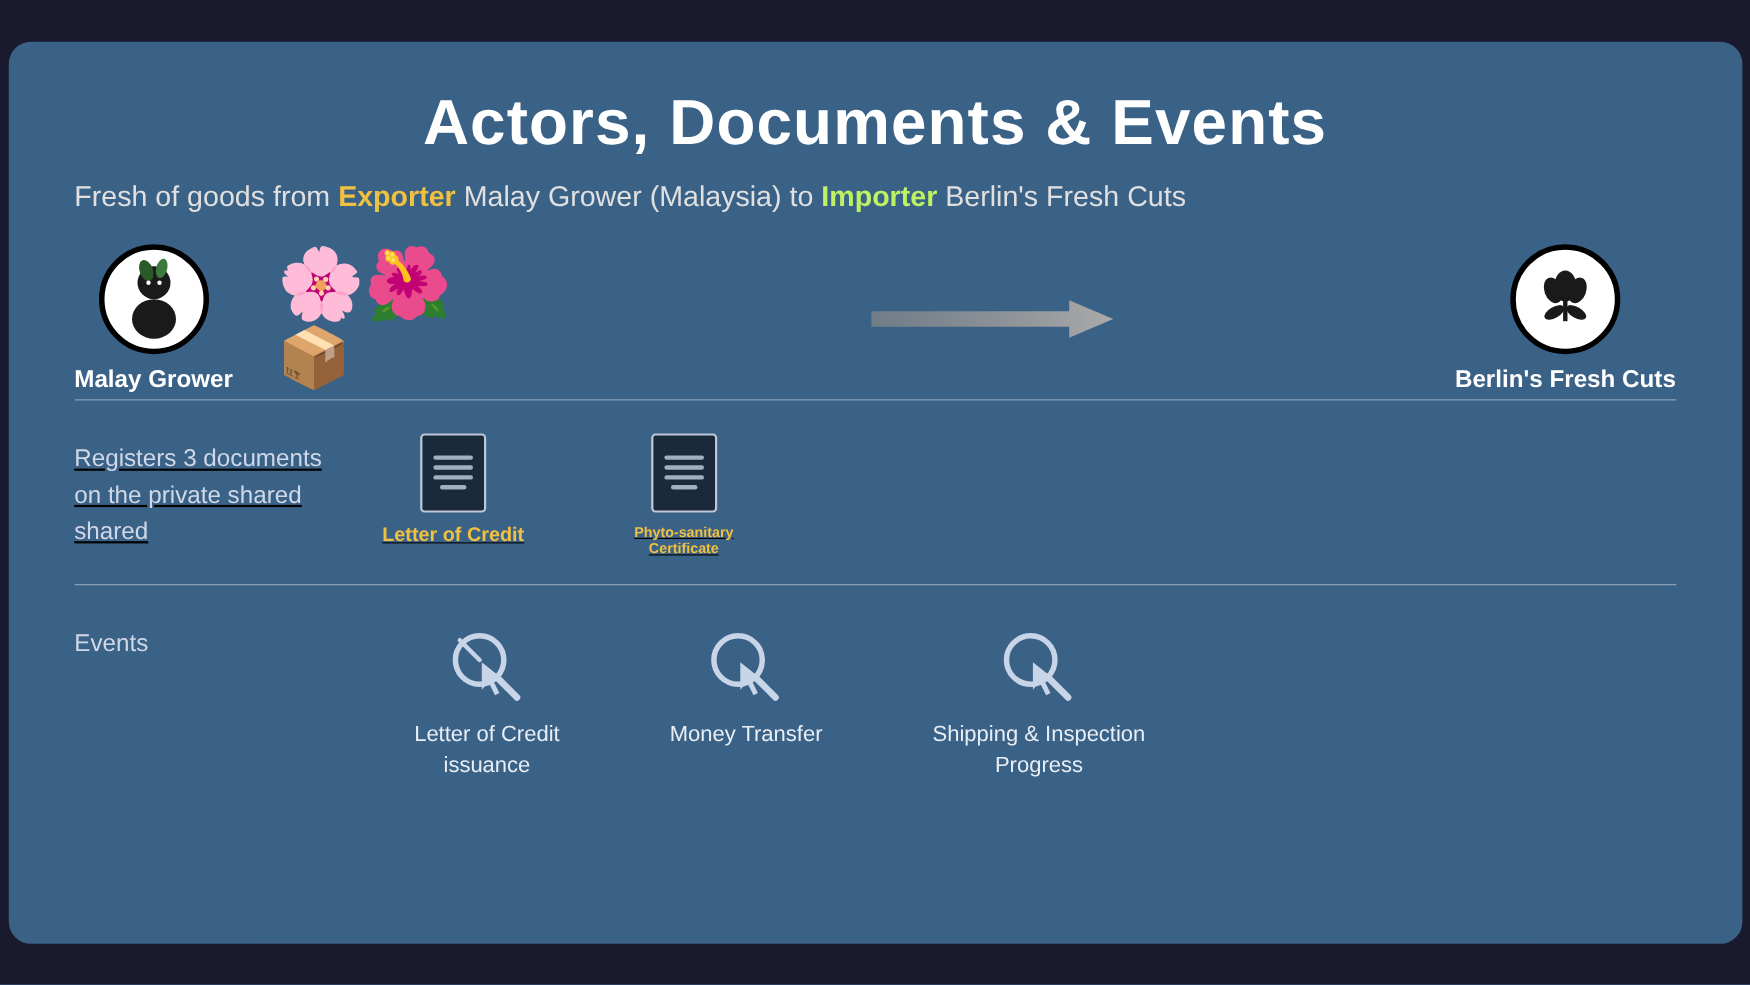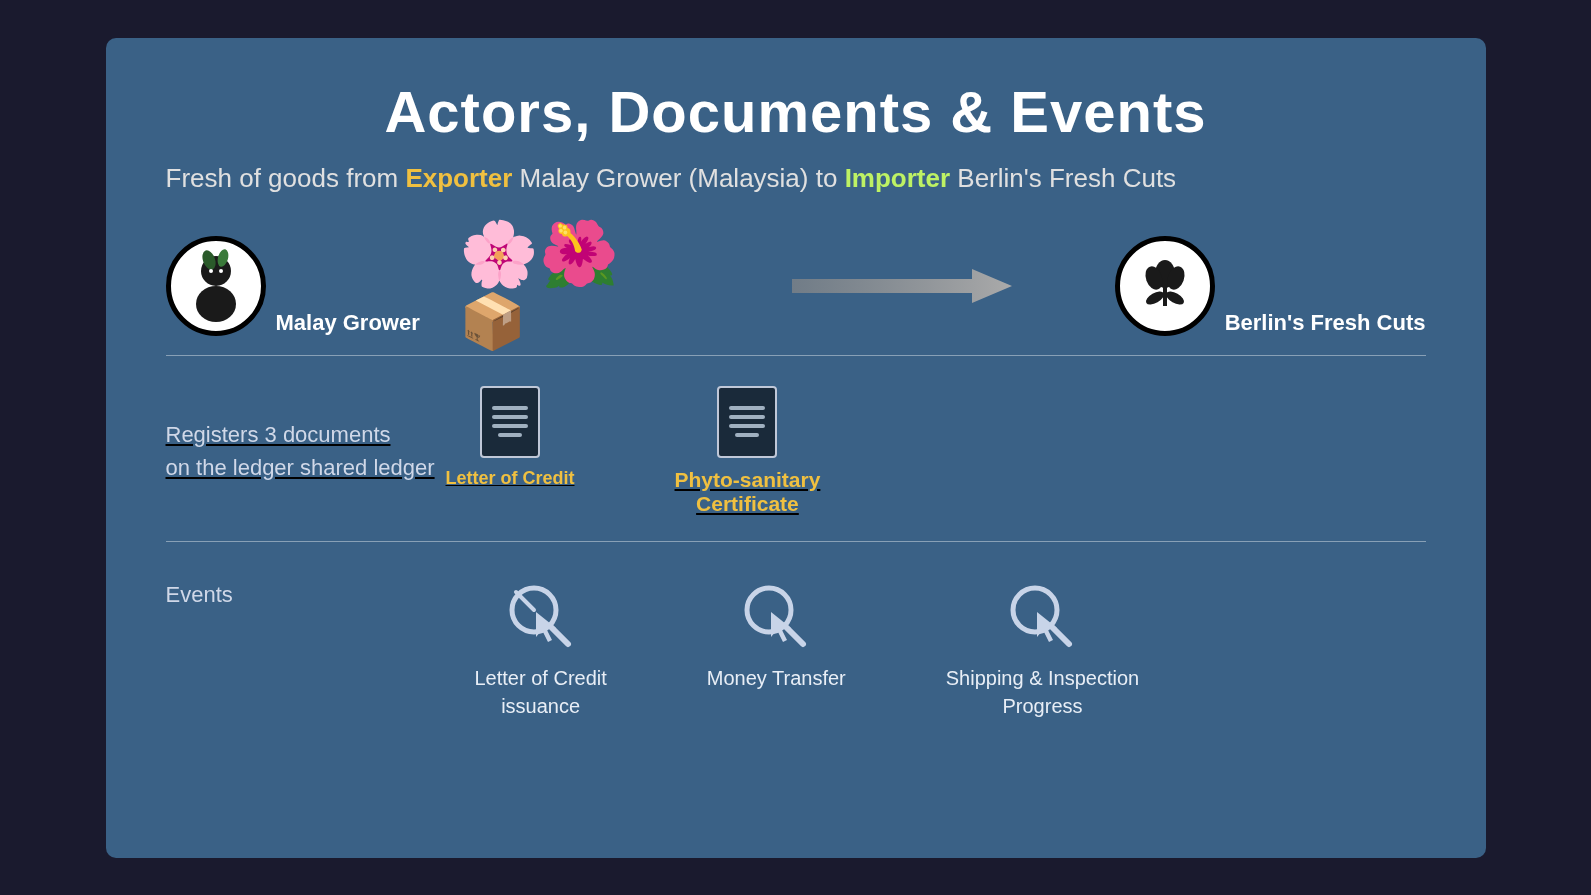--- a/index.html
+++ b/index.html
@@ -7,23 +7,23 @@
       background: #1a1a2e;
       display: flex;
       justify-content: center;
       align-items: center;
       width: 1591px;
       height: 895px;
       font-family: Arial, Helvetica, sans-serif;
     }
     .slide {
       background: #3a6186;
-      width: 1380px;
+      width: 1576px;
       height: 820px;
-      border-radius: 10px;
+      border-radius: 20px;
       padding: 40px 60px;
       display: flex;
       flex-direction: column;
       position: relative;
     }
     .slide-title {
       text-align: center;
       color: #ffffff;
       font-size: 58px;
       font-weight: 900;
@@ -40,22 +40,22 @@
     .subtitle .exporter-highlight {
       color: #f0c040;
       font-weight: 700;
     }
     .subtitle .importer-highlight {
       color: #bef264;
       font-weight: 700;
     }
     .actor-block {
       display: flex;
-      flex-direction: row;
-      align-items: flex-end;
+      flex-direction: column;
+      align-items: center;
       gap: 10px;
     }
     .actor-circle {
       width: 100px;
       height: 100px;
       background: white;
       border-radius: 50%;
       border: 5px solid black;
       display: flex;
       align-items: center;
@@ -279,21 +279,21 @@
       </div>
       <div class="actor-label">Berlin's Fresh Cuts</div>
     </div>
   </div>
 
   <hr class="divider">
 
   <div class="documents-row">
     <div class="section-label">
       <span>Registers 3 documents</span><br>
-      <span>on the ledger shared ledger</span>
+      <span>on the private shared shared</span>
     </div>
     <div class="docs-items">
 
       <div class="doc-item">
         <div class="doc-icon">
           <div class="doc-line"></div>
           <div class="doc-line"></div>
           <div class="doc-line"></div>
           <div class="doc-line-short"></div>
         </div>
@@ -301,21 +301,21 @@
       </div>
 
 
       <div class="doc-item">
         <div class="doc-icon">
           <div class="doc-line"></div>
           <div class="doc-line"></div>
           <div class="doc-line"></div>
           <div class="doc-line-short"></div>
         </div>
-        <div class="doc-label" style="color:#f0c040;font-size:21px;font-weight:700;text-align:center;">Phyto-sanitary<br>Certificate</div>
+        <div class="doc-label" style="color:#f0c040;font-size:13px;font-weight:700;text-align:center;">Phyto-sanitary<br>Certificate</div>
       </div>
     </div>
   </div>
 
   <hr class="divider">
 
   <div class="events-row">
     <div class="events-label">Events</div>
     <div class="events-items">
 

